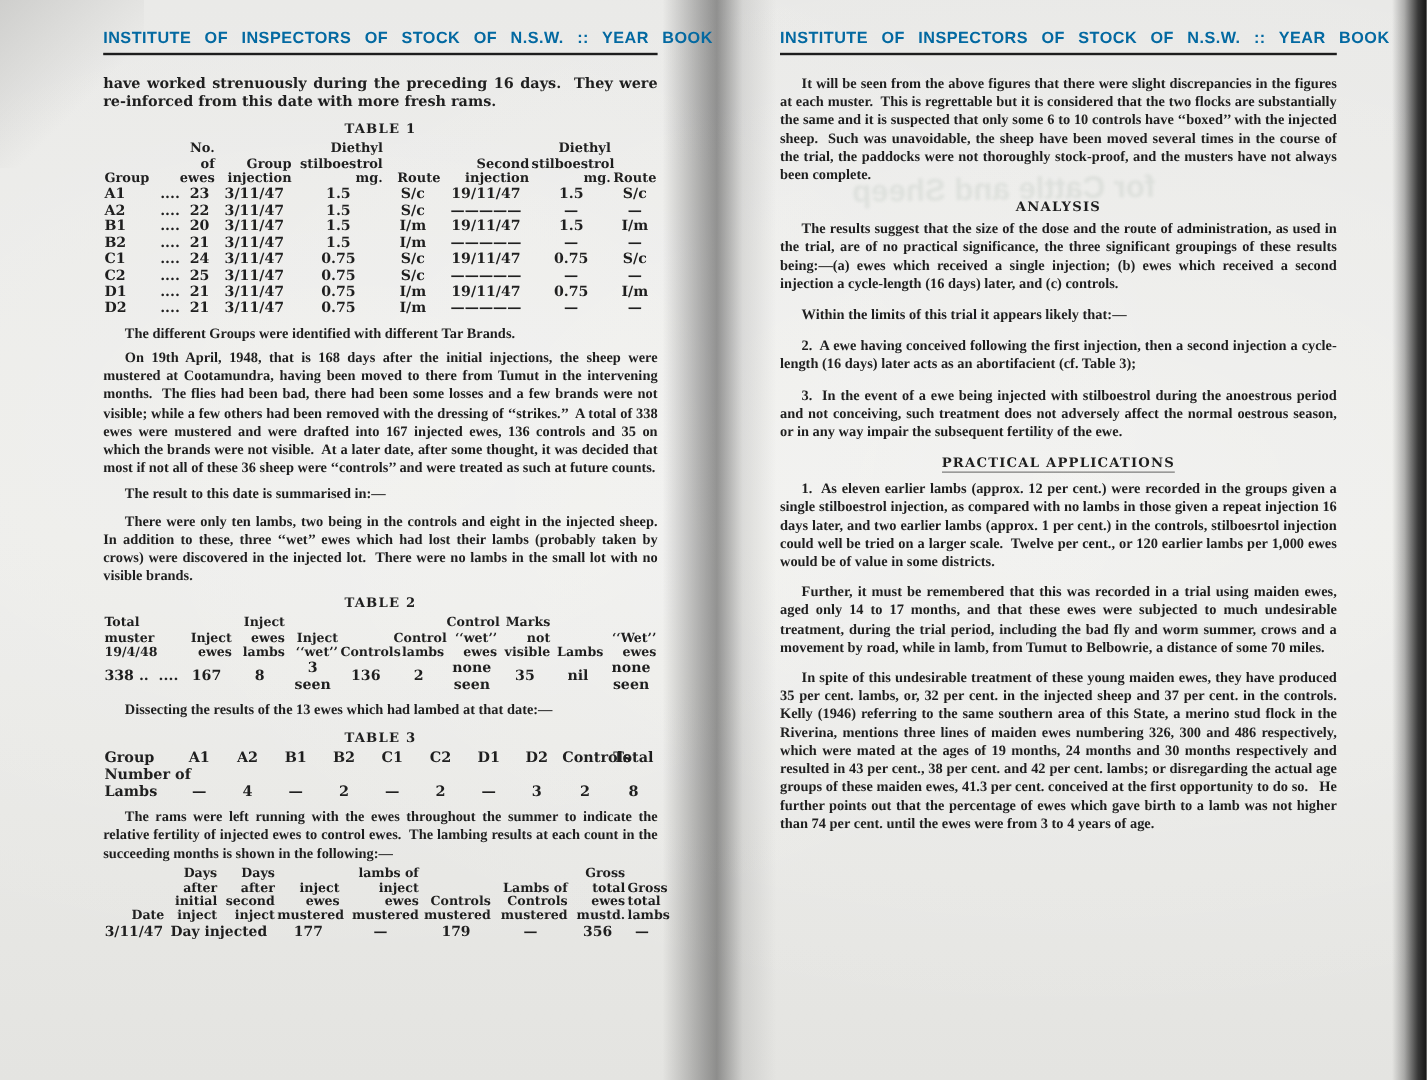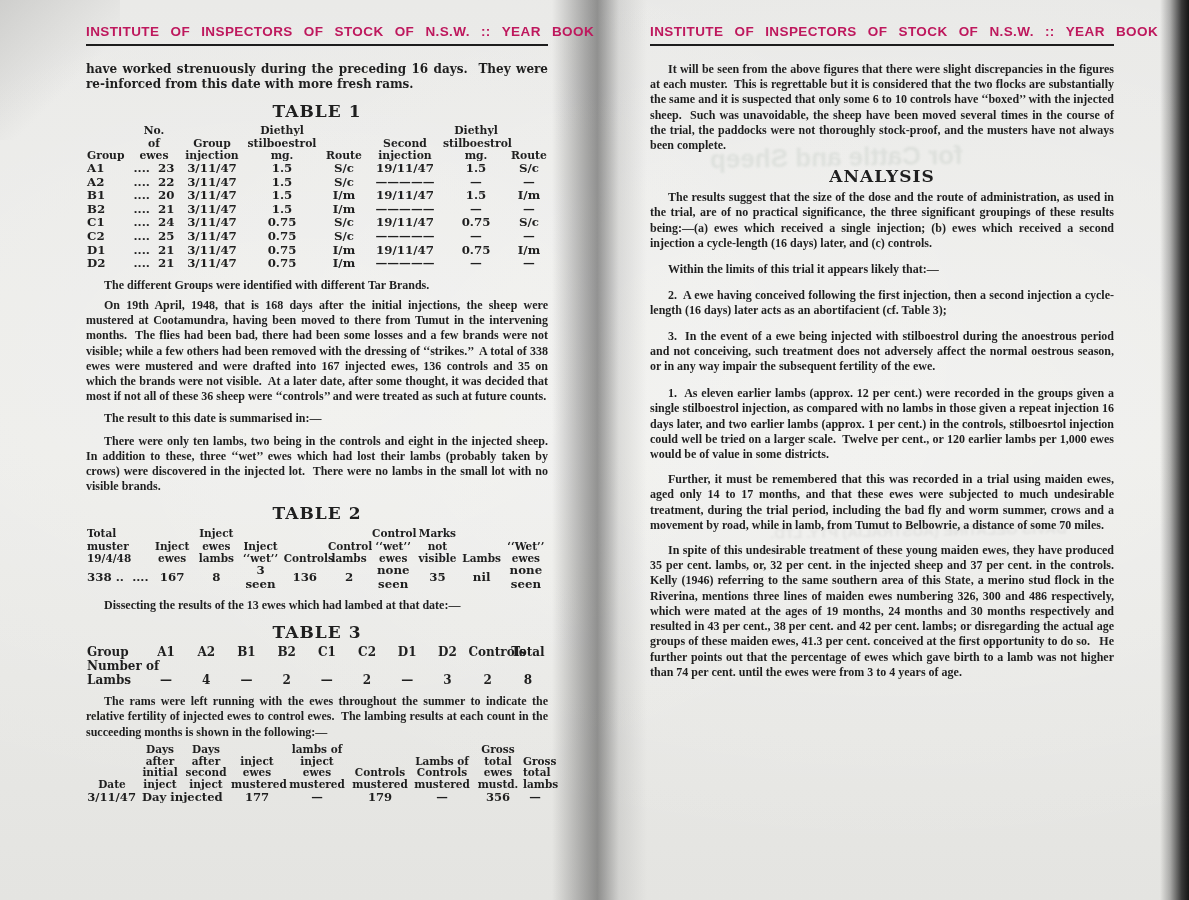--- a/index.html
+++ b/index.html
@@ -21,31 +21,31 @@
     background:linear-gradient(135deg, rgba(200,200,198,.8), rgba(0,0,0,0) 60%);}
 
   .page{position:absolute;top:24px;z-index:2;}
   .page-left{left:86px;width:462px;}
   .page-right{left:650px;width:464px;}
 
   .page-header{
     font-family:"Liberation Sans", sans-serif;font-weight:bold;font-size:13.5px;
     letter-spacing:.4px;word-spacing:7px;white-space:nowrap;
     border-bottom:2.5px solid #1d1d1d;padding-bottom:5px;margin-bottom:16px;
-    color:#be185d;
+    color:#0369a1;
   }
   .para{font-size:12px;line-height:15.2px;font-weight:700;text-align:justify;
     white-space:pre-wrap;margin:0 0 7px 0;}
   .indent{text-indent:18px;font-family:Liberation Serif, serif;}
-  .center-head{font-size:17px;font-weight:700;text-align:center;letter-spacing:1px;margin:9px 0 4px 0;}
+  .center-head{font-size:11px;font-weight:700;text-align:center;letter-spacing:1px;margin:9px 0 4px 0;}
   .underlined{border-bottom:1.5px solid rgba(30,30,30,.55);padding-bottom:1px;}
 
   table{border-collapse:collapse;table-layout:fixed;margin:2px 0 7px 0;}
   th,td{padding:0 1px;font-weight:700;overflow:visible;}
-  th{font-size:10.8px;line-height:12.2px;vertical-align:bottom;text-align:center;white-space:pre-line;}
+  th{font-size:10.8px;line-height:12.2px;vertical-align:bottom;text-align:right;white-space:pre-line;}
   td{font-size:11.8px;line-height:13.6px;text-align:center;white-space:pre;}
 
   .t1{width:462px;}
   .t1 th:nth-child(1){width:40px;text-align:left;}
   .t1 th:nth-child(2){width:50px;}
   .t1 th:nth-child(3){width:62px;}
   .t1 th:nth-child(4){width:74px;}
   .t1 th:nth-child(5){width:46px;}
   .t1 th:nth-child(6){width:72px;}
   .t1 th:nth-child(7){width:66px;}
@@ -55,21 +55,21 @@
   .t2 th{font-size:10.5px;}
   .t2 th:nth-child(1){width:62px;text-align:left;}
   .t2 td:nth-child(1){text-align:left;}
 
   .t3{width:462px;}
   .t3 td:nth-child(1){width:58px;text-align:left;}
   .t3 td{font-size:12px;}
 
   .t4{width:462px;}
   .t4 th{font-size:10.5px;line-height:11.8px;}
-  .t4 th:nth-child(1){width:50px;text-align:center;}
+  .t4 th:nth-child(1){width:50px;text-align:right;}
   .t4 th:nth-child(2){width:42px;}
   .t4 th:nth-child(3){width:46px;}
   .t4 th:nth-child(4){width:52px;}
   .t4 th:nth-child(5){width:64px;}
   .t4 th:nth-child(6){width:58px;}
   .t4 th:nth-child(7){width:62px;}
   .t4 th:nth-child(8){width:46px;}
   .t4 td:nth-child(1){text-align:right;padding-right:2px;}
   .t4 td:nth-child(2){text-align:left;padding-left:4px;}
   .t4 td{font-size:11.6px;line-height:13.8px;}
@@ -356,18 +356,19 @@
   <p class="para indent">It will be seen from the above figures that there were slight discrepancies in the figures at each muster.  This is regrettable but it is considered that the two flocks are substantially the same and it is suspected that only some 6 to 10 controls have ‘‘boxed’’ with the injected sheep.  Such was unavoidable, the sheep have been moved several times in the course of the trial, the paddocks were not thoroughly stock-proof, and the musters have not always been complete.</p>
 
   <div class="center-head" style="margin-top:13px">ANALYSIS</div>
 
   <p class="para indent">The results suggest that the size of the dose and the route of administration, as used in the trial, are of no practical significance, the three significant groupings of these results being:—(a) ewes which received a single injection; (b) ewes which received a second injection a cycle-length (16 days) later, and (c) controls.</p>
   <p class="para indent" style="margin:11px 0">Within the limits of this trial it appears likely that:—</p>
 
   <p class="para indent" style="margin-bottom:10px">2.  A ewe having conceived following the first injection, then a second injection a cycle-length (16 days) later acts as an abortifacient (cf. Table 3);</p>
   <p class="para indent" style="margin-bottom:12px">3.  In the event of a ewe being injected with stilboestrol during the anoestrous period and not conceiving, such treatment does not adversely affect the normal oestrous season, or in any way impair the subsequent fertility of the ewe.</p>
 
+  <div class="center-head" style="margin-bottom:8px"><span class="underlined">PRACTICAL APPLICATIONS</span></div>
 
   <p class="para indent" style="margin-bottom:10px">1.  As eleven earlier lambs (approx. 12 per cent.) were recorded in the groups given a single stilboestrol injection, as compared with no lambs in those given a repeat injection 16 days later, and two earlier lambs (approx. 1 per cent.) in the controls, stilboesrtol injection could well be tried on a larger scale.  Twelve per cent., or 120 earlier lambs per 1,000 ewes would be of value in some districts.</p>
   <p class="para indent" style="margin-bottom:10px">Further, it must be remembered that this was recorded in a trial using maiden ewes, aged only 14 to 17 months, and that these ewes were subjected to much undesirable treatment, during the trial period, including the bad fly and worm summer, crows and a movement by road, while in lamb, from Tumut to Belbowrie, a distance of some 70 miles.</p>
   <p class="para indent" style="margin-bottom:10px">In spite of this undesirable treatment of these young maiden ewes, they have produced 35 per cent. lambs, or, 32 per cent. in the injected sheep and 37 per cent. in the controls.  Kelly (1946) referring to the same southern area of this State, a merino stud flock in the Riverina, mentions three lines of maiden ewes numbering 326, 300 and 486 respectively, which were mated at the ages of 19 months, 24 months and 30 months respectively and resulted in 43 per cent., 38 per cent. and 42 per cent. lambs; or disregarding the actual age groups of these maiden ewes, 41.3 per cent. conceived at the first opportunity to do so.   He further points out that the percentage of ewes which gave birth to a lamb was not higher than 74 per cent. until the ewes were from 3 to 4 years of age.</p>
 
 </div>
 
 </body></html>

